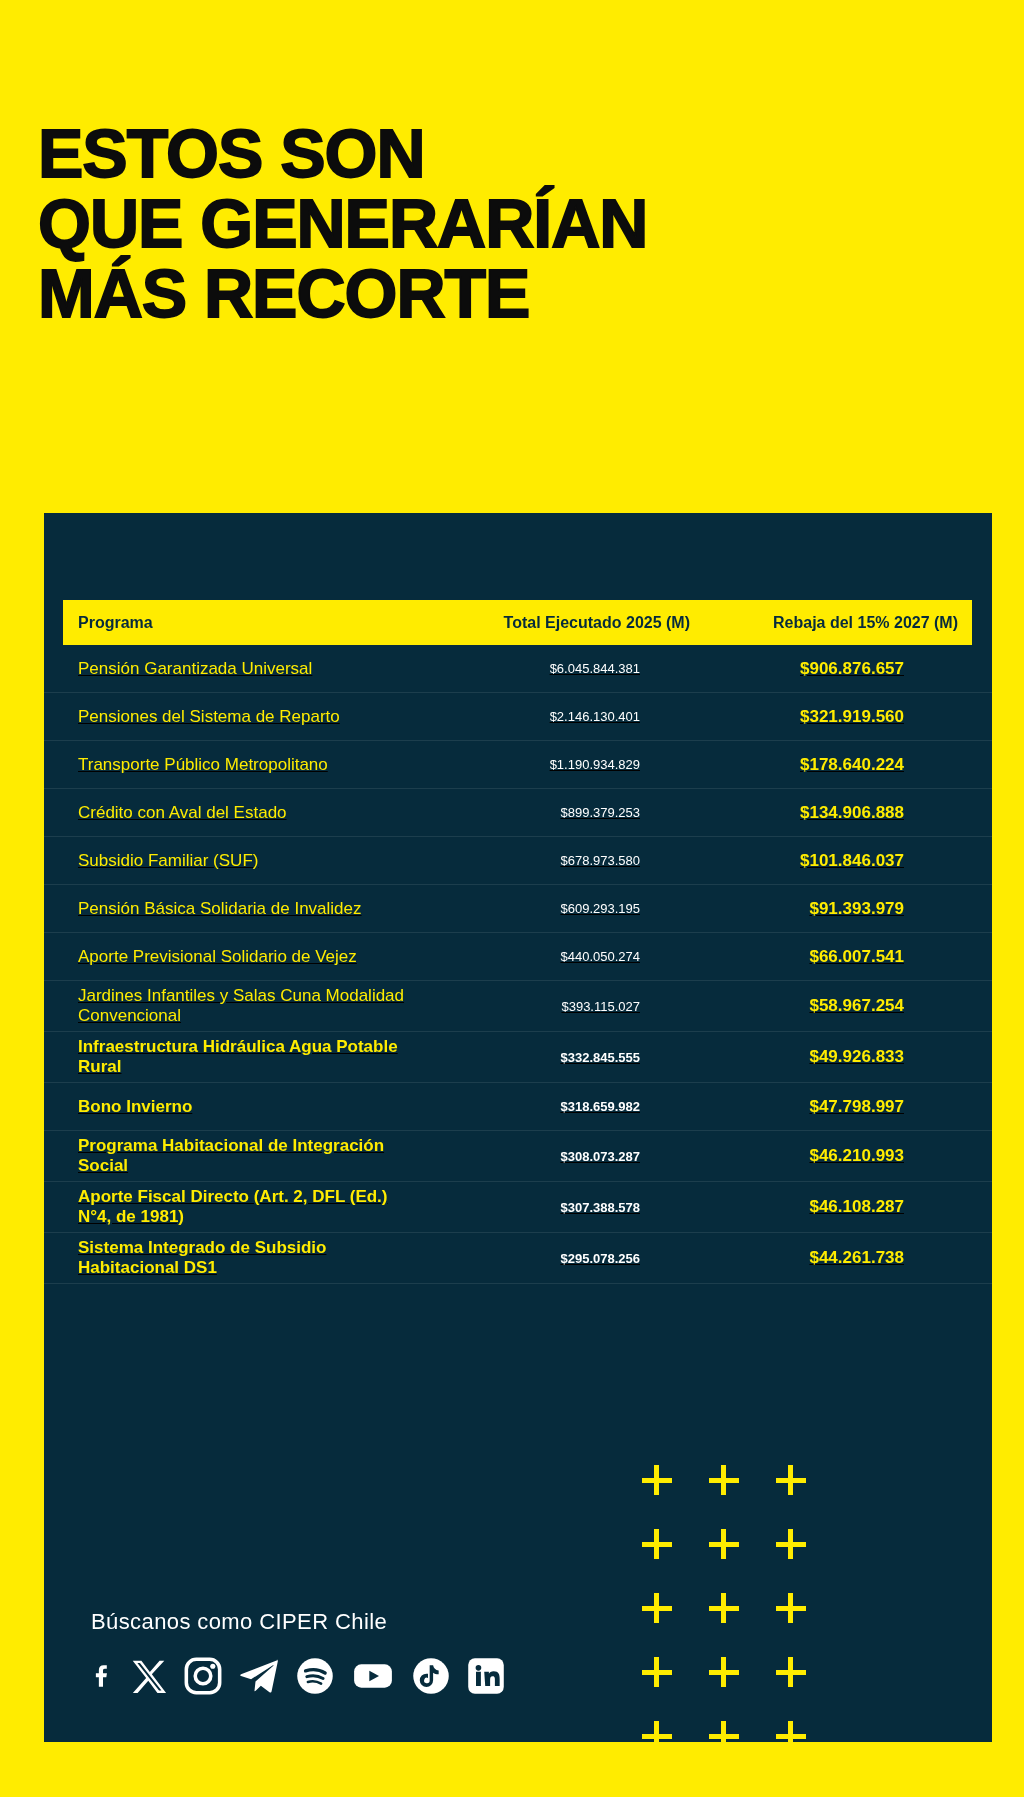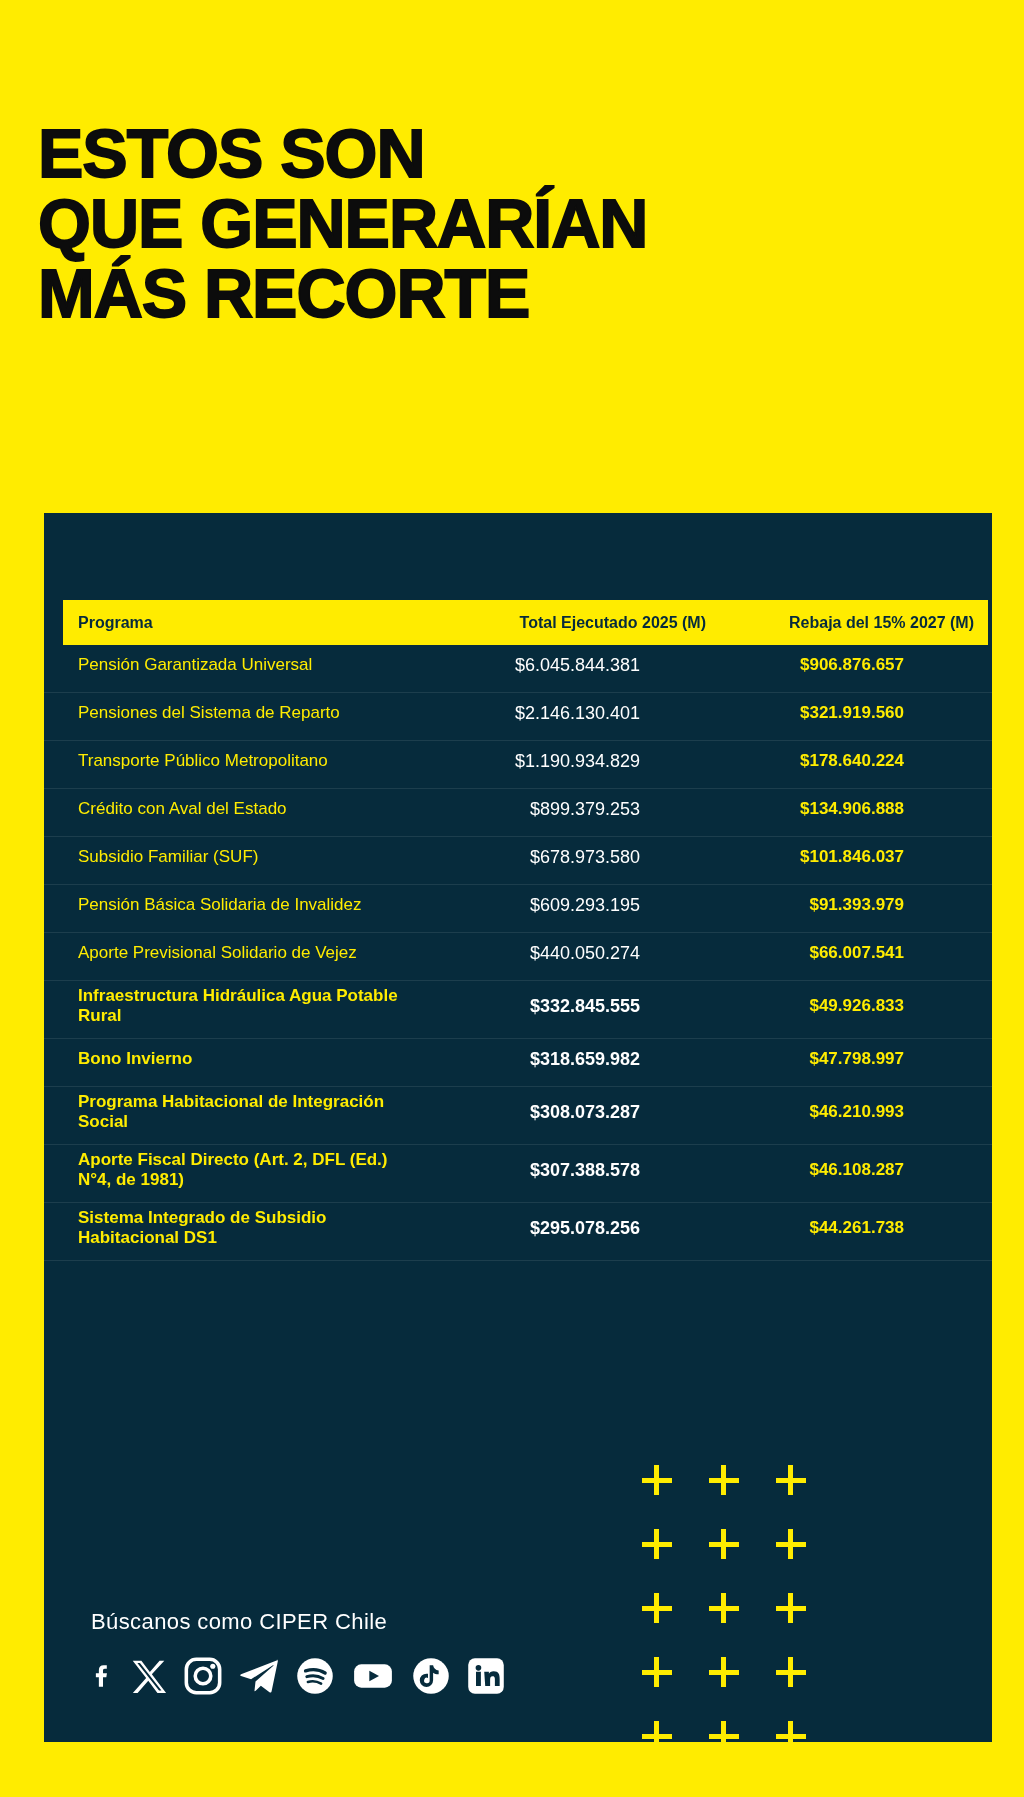--- a/index.html
+++ b/index.html
@@ -20,35 +20,36 @@
     letter-spacing:-1px;-webkit-text-stroke:1.8px var(--black);
   }
   .title span{display:block;}
   
   .panel{
     position:absolute;left:44px;top:513px;width:948px;height:1229px;
     background:var(--navy);overflow:hidden;
   }
   
   .thead{
-    margin:87px 4px 0 19px;height:45px;background:var(--yellow);
+    margin:87px 20px 0 19px;height:45px;background:var(--yellow);
     display:grid;grid-template-columns:1fr 230px 268px;align-items:center;
     padding:0 14px 0 15px;
     color:var(--navy);font-weight:700;font-size:16px;
   }
   .thead .h2,.thead .h3{text-align:right;}
   
   .tbody{margin:0;}
   .trow{
     display:grid;grid-template-columns:1fr 210px 264px;align-items:center;
-    min-height:48px;padding:5px 88px 12px 34px;
+    min-height:48px;padding:5px 88px 5px 34px;
     border-bottom:1px solid var(--sep);
+    text-decoration:underline;
   }
   .trow .c1{color:var(--yellow);font-size:17px;font-weight:400;line-height:20px;padding-right:10px;}
-  .trow .c2{color:var(--white);font-size:18px;font-weight:400;text-align:right;}
+  .trow .c2{color:var(--white);font-size:13px;font-weight:400;text-align:right;}
   .trow .c3{color:var(--yellow);font-size:17px;font-weight:700;text-align:right;}
   .trow.bold .c1{font-weight:700;}
   .trow.bold .c2{font-weight:700;}
   
   .plus-grid{
     position:absolute;left:579px;top:935px;
     display:grid;grid-template-columns:repeat(3,67px);grid-auto-rows:64px;
     place-items:center;
   }
   .plus{position:relative;width:30px;height:30px;display:block;}
@@ -115,20 +116,25 @@
     <div class="c3">$91.393.979</div>
   </div>
 
 
   <div class="trow">
     <div class="c1">Aporte Previsional Solidario de Vejez</div>
     <div class="c2">$440.050.274</div>
     <div class="c3">$66.007.541</div>
   </div>
 
+  <div class="trow">
+    <div class="c1">Jardines Infantiles y Salas Cuna Modalidad Convencional</div>
+    <div class="c2">$393.115.027</div>
+    <div class="c3">$58.967.254</div>
+  </div>
 
   <div class="trow bold">
     <div class="c1">Infraestructura Hidráulica Agua Potable Rural</div>
     <div class="c2">$332.845.555</div>
     <div class="c3">$49.926.833</div>
   </div>
 
   <div class="trow bold">
     <div class="c1">Bono Invierno</div>
     <div class="c2">$318.659.982</div>

